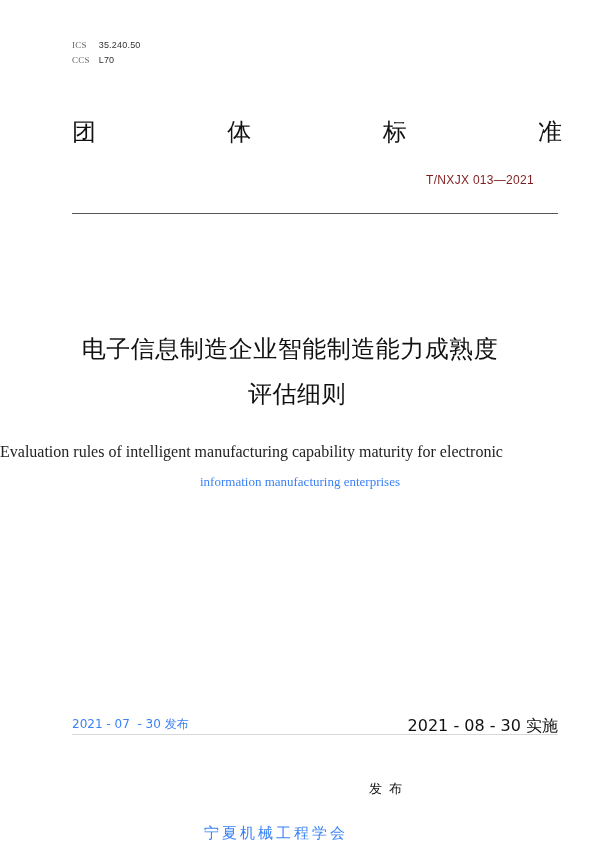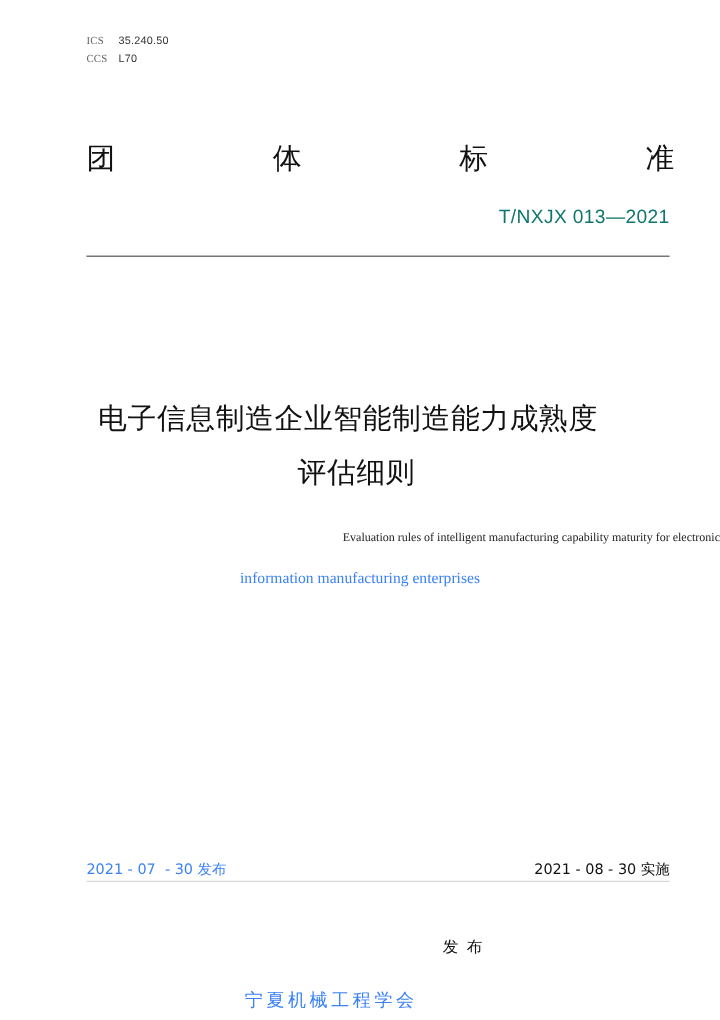--- a/index.html
+++ b/index.html
@@ -23,43 +23,44 @@
       line-height: 11px;
       color: #333333;
       letter-spacing: 0.2px;
       font-family: "Liberation Sans", "DejaVu Sans", sans-serif;
     }
     .classif .code-label {
       display: inline-block;
       width: 24px;
       color: #666666;
       font-family: "Liberation Serif", serif;
+      margin-top: 11px;
     }
     #ics { top: 29px; }
     #ccs { top: 44px; }
 
     .std-type {
       top: 116px;
       left: 72px;
       width: 490px;
       height: 32px;
       display: flex;
       justify-content: space-between;
       align-items: center;
       font-size: 24px;
       color: #111111;
     }
     .std-type span { display: block; line-height: 30px; }
 
     #std-number {
       top: 173px;
-      right: 42px;
-      font-size: 16px;
+      right: 66px;
+      font-size: 12px;
       letter-spacing: 0.3px;
-      color: #0f766e;
+      color: #7f1d1d;
       font-family: "Liberation Sans", "DejaVu Sans", sans-serif;
     }
 
     #top-rule {
       top: 213px;
       left: 72px;
       width: 486px;
       height: 0;
       border-top: 1px solid #555555;
     }
@@ -84,23 +85,23 @@
       letter-spacing: 0.5px;
       color: #111111;
       padding-right: 6px;
       box-sizing: border-box;
     }
 
     #title-en-line1 {
       top: 443px;
       left: 0;
       width: 600px;
-      text-align: right;
+      text-align: left;
       font-family: "Liberation Serif", "DejaVu Serif", serif;
-      font-size: 10px;
+      font-size: 16px;
       color: #222222;
     }
     #title-en-line2 {
       top: 474px;
       left: 0;
       width: 600px;
       text-align: center;
       font-family: "Liberation Serif", "DejaVu Serif", serif;
       font-size: 13px;
       color: #3b82f6;
@@ -109,21 +110,21 @@
     #publish-date {
       top: 716px;
       left: 72px;
       font-size: 12px;
       color: #3b82f6;
       white-space: pre;
     }
     #implement-date {
       top: 716px;
       right: 42px;
-      font-size: 12px;
+      font-size: 16px;
       color: #111111;
       white-space: pre;
     }
 
     #bottom-rule {
       top: 734px;
       left: 72px;
       width: 486px;
       height: 0;
       border-top: 1px solid #d8d8d8;

